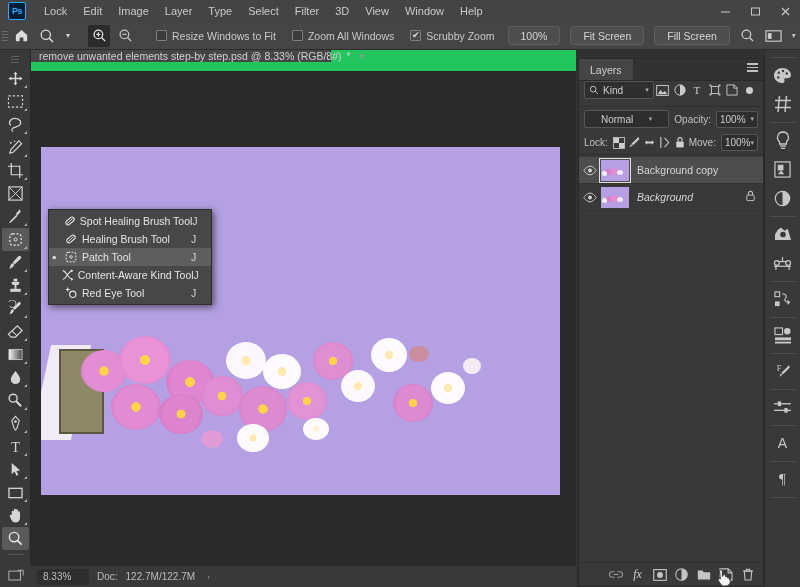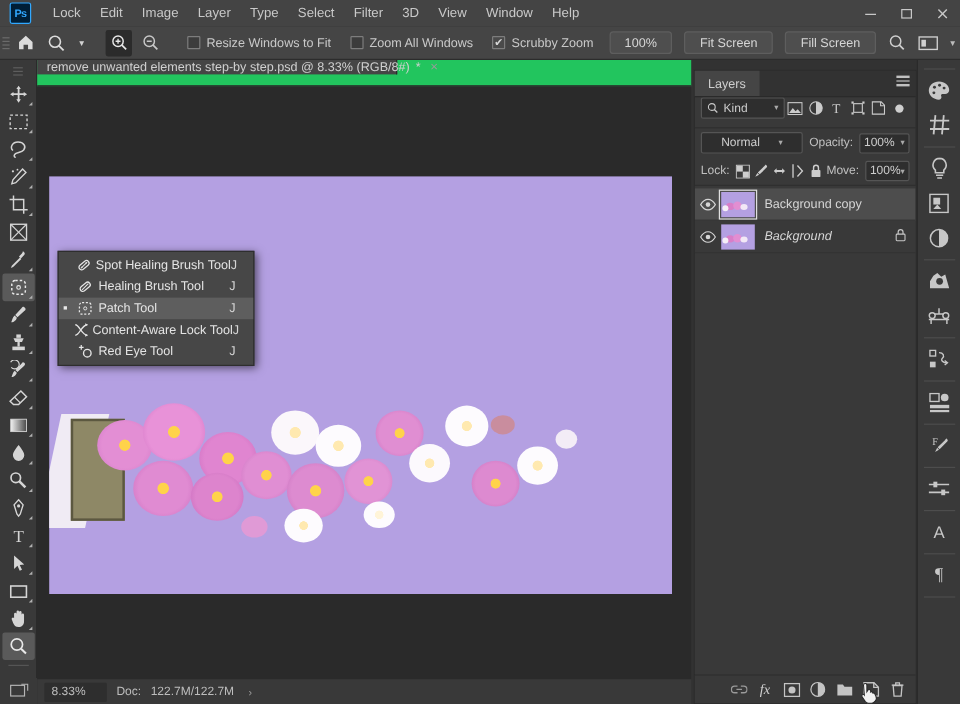--- a/index.html
+++ b/index.html
@@ -606,21 +606,21 @@
     <div class="flyitem">
       <span class="flybullet"></span>
       <span class="flyicon">
         <svg width="14" height="14" viewBox="0 0 16 16">
             <path d="M2 3 C6 3 8 13 13.5 13" fill="none" stroke="#e4e4e4" stroke-width="1.2"></path>
             <path d="M2 13 C6 13 8 3 13.5 3" fill="none" stroke="#e4e4e4" stroke-width="1.2"></path>
             <path d="M11.5 1.5 L14 3 L11.5 4.5Z" fill="#e4e4e4"></path>
             <path d="M11.5 11.5 L14 13 L11.5 14.5Z" fill="#e4e4e4"></path>
           </svg>
       </span>
-      <span class="flylabel">Content-Aware Lock Tool</span>
+      <span class="flylabel">Content-Aware Kind Tool</span>
       <span class="flykey">J</span>
     </div>
     <div class="flyitem">
       <span class="flybullet"></span>
       <span class="flyicon">
         <svg width="14" height="14" viewBox="0 0 16 16">
             <line x1="2" y1="4" x2="6.5" y2="4" stroke="#e4e4e4" stroke-width="1.2"></line>
             <line x1="4.25" y1="1.8" x2="4.25" y2="6.2" stroke="#e4e4e4" stroke-width="1.2"></line>
             <circle cx="10" cy="9.5" r="3.6" fill="none" stroke="#e4e4e4" stroke-width="1.3"></circle>
           </svg>

